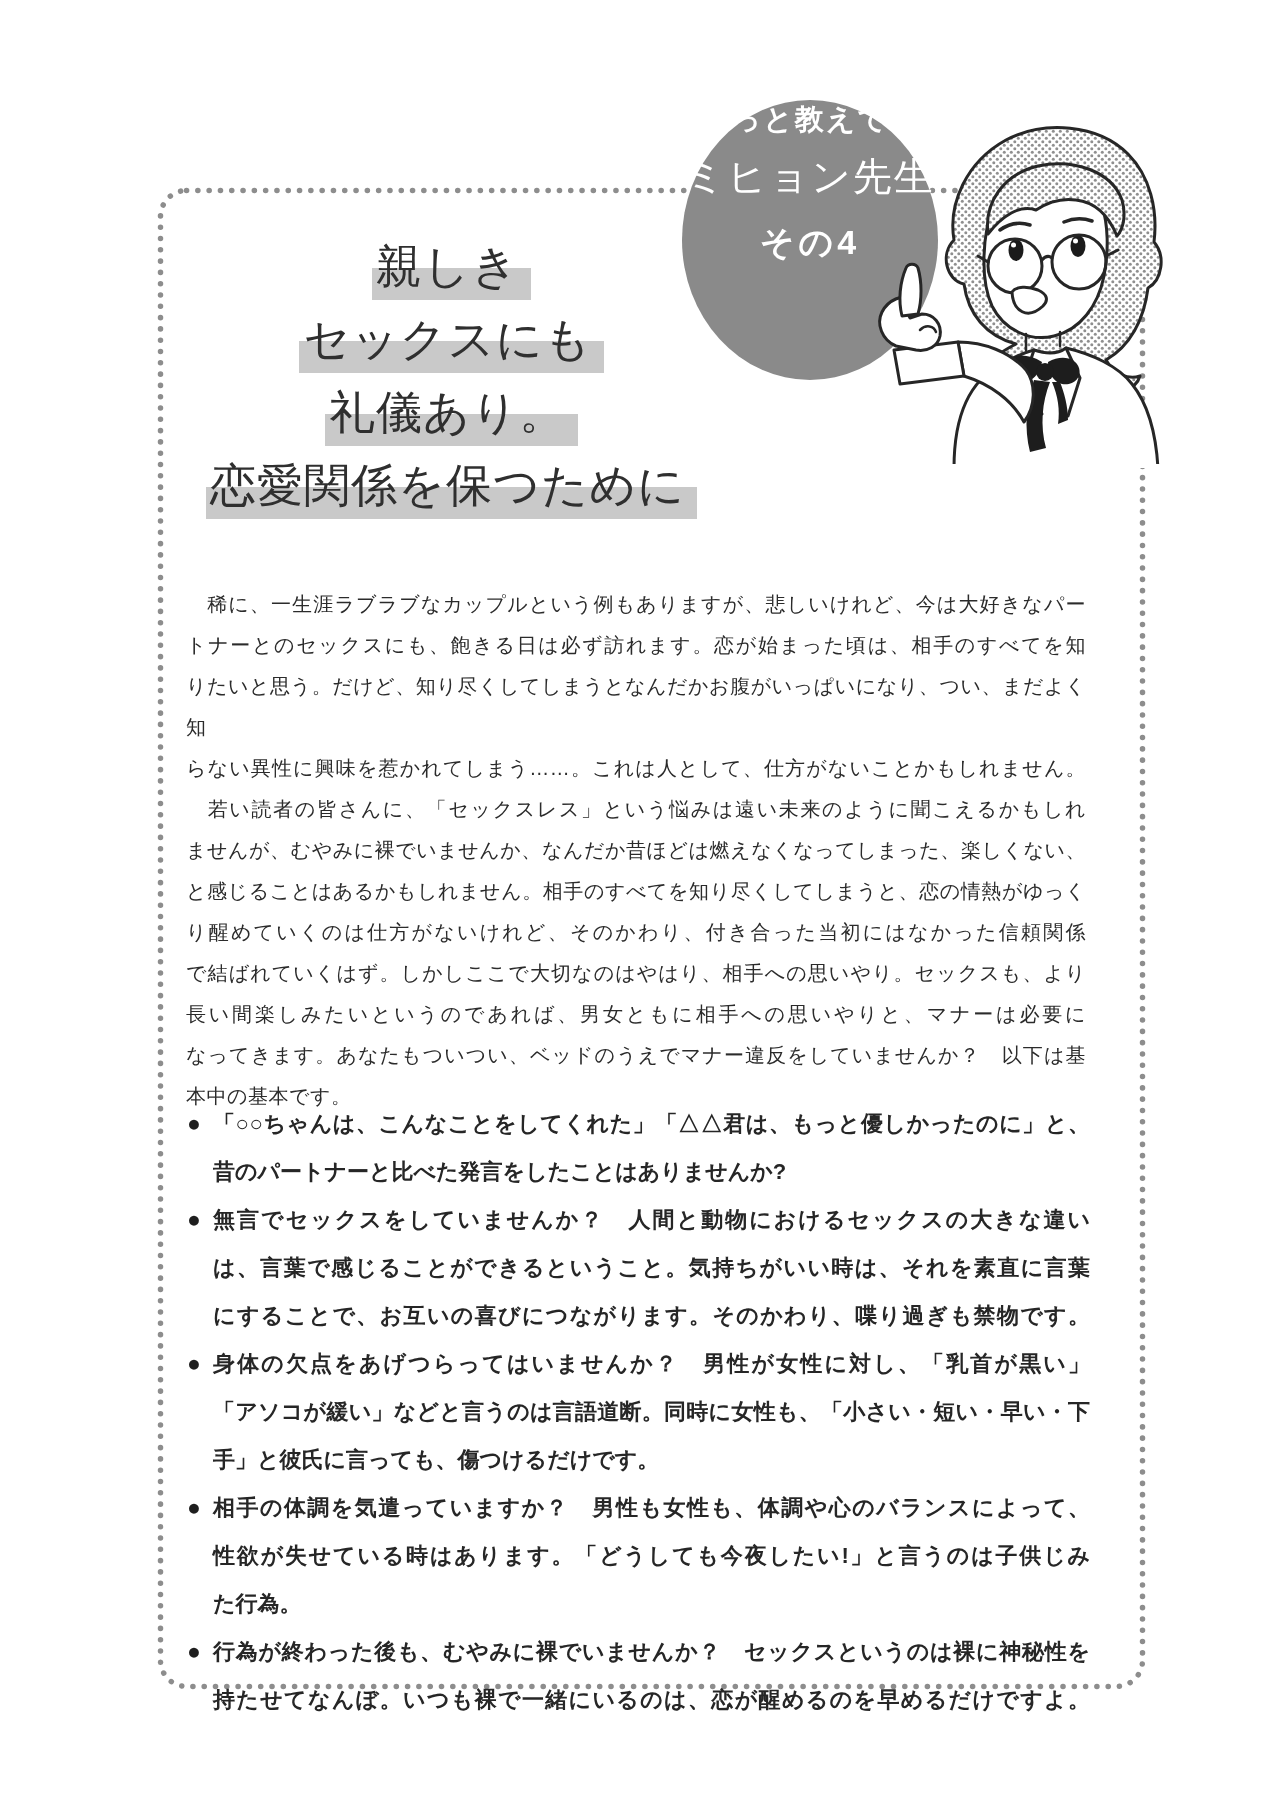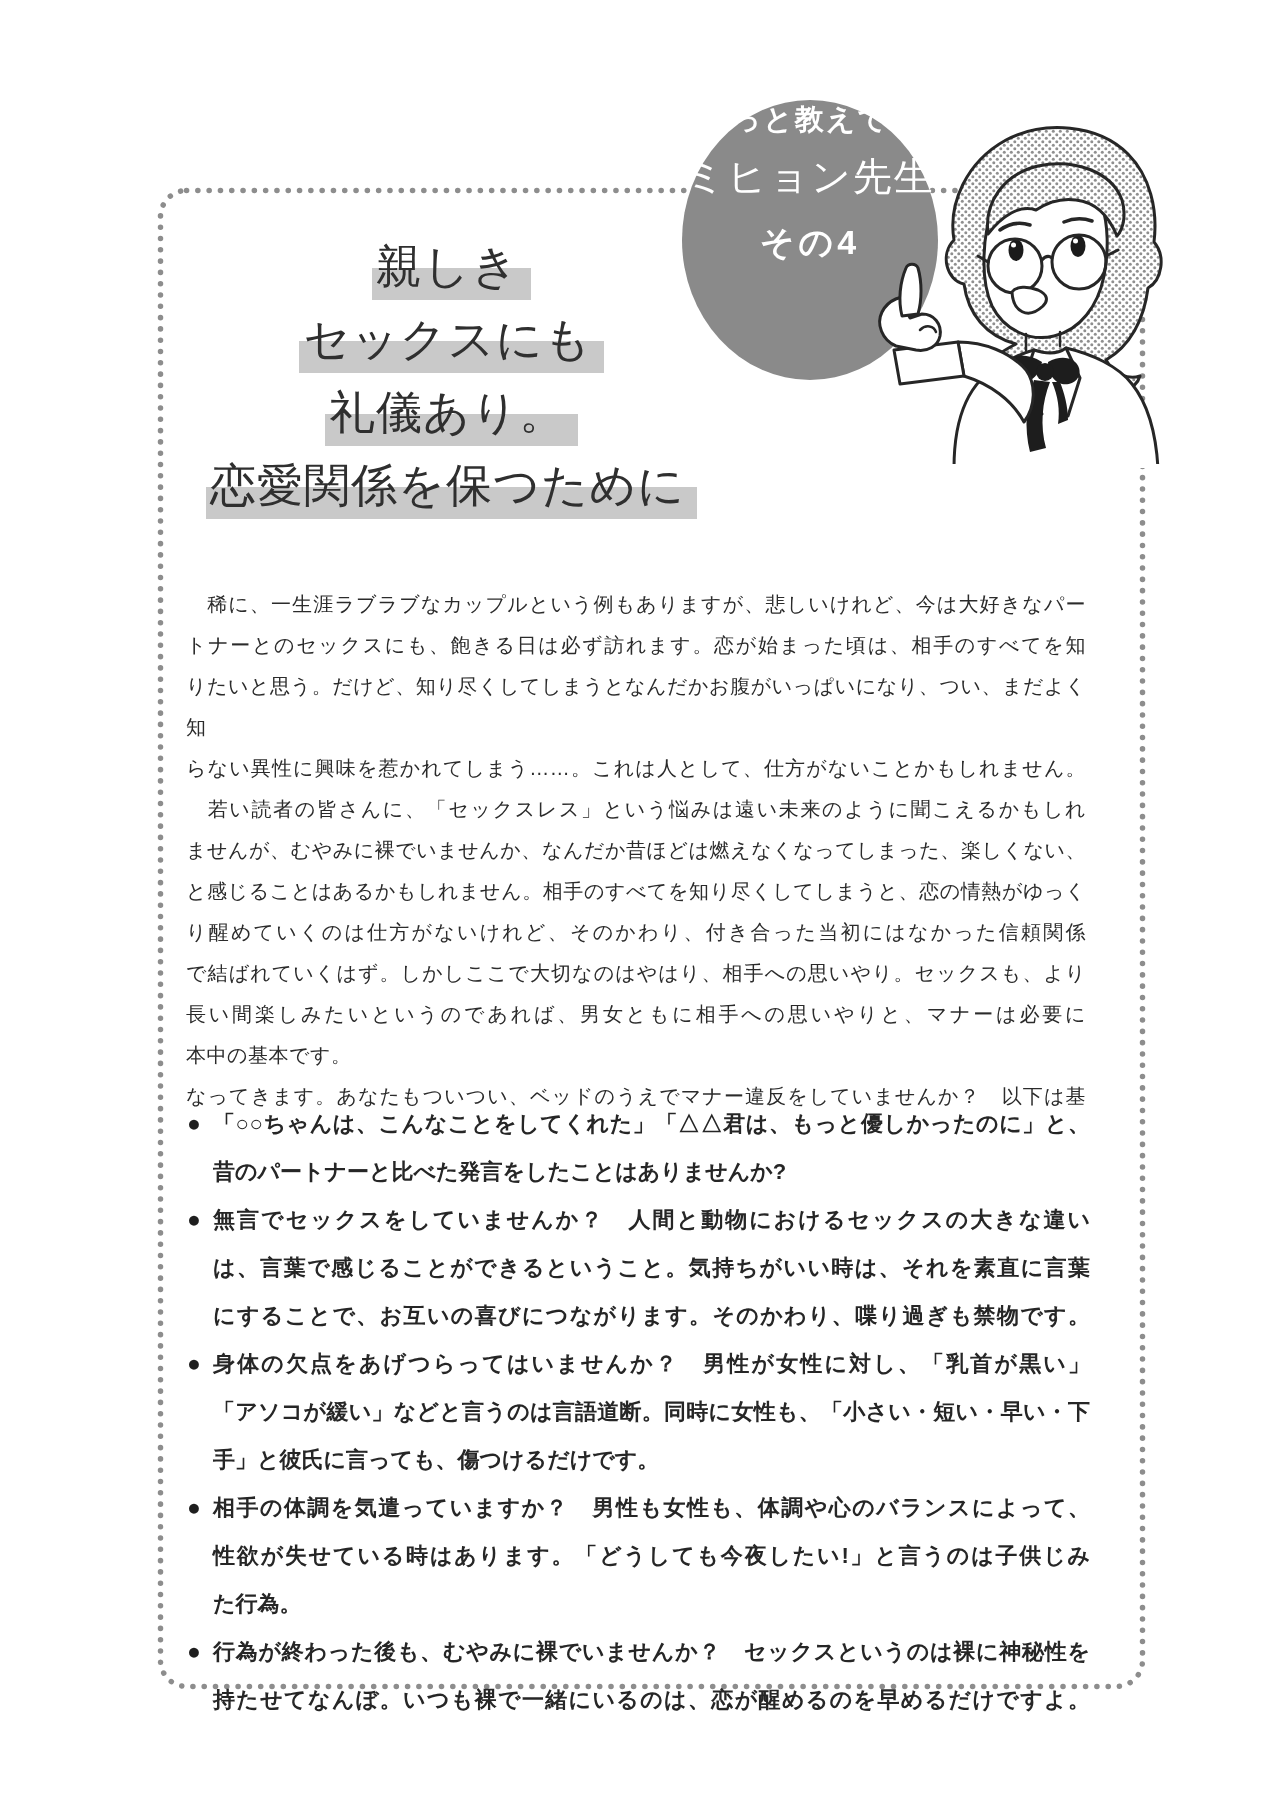--- a/index.html
+++ b/index.html
@@ -141,22 +141,22 @@
       <div class="line">　稀に、一生涯ラブラブなカップルという例もありますが、悲しいけれど、今は大好きなパー</div>
       <div class="line">トナーとのセックスにも、飽きる日は必ず訪れます。恋が始まった頃は、相手のすべてを知</div>
       <div class="line">りたいと思う。だけど、知り尽くしてしまうとなんだかお腹がいっぱいになり、つい、まだよく知</div>
       <div class="line">らない異性に興味を惹かれてしまう……。これは人として、仕方がないことかもしれません。</div>
       <div class="line">　若い読者の皆さんに、「セックスレス」という悩みは遠い未来のように聞こえるかもしれ</div>
       <div class="line">ませんが、むやみに裸でいませんか、なんだか昔ほどは燃えなくなってしまった、楽しくない、</div>
       <div class="line">と感じることはあるかもしれません。相手のすべてを知り尽くしてしまうと、恋の情熱がゆっく</div>
       <div class="line">り醒めていくのは仕方がないけれど、そのかわり、付き合った当初にはなかった信頼関係</div>
       <div class="line">で結ばれていくはず。しかしここで大切なのはやはり、相手への思いやり。セックスも、より</div>
       <div class="line">長い間楽しみたいというのであれば、男女ともに相手への思いやりと、マナーは必要に</div>
+      <div class="line">なってきます。あなたもついつい、ベッドのうえでマナー違反をしていませんか？　以下は基</div>
       <div class="line noj">本中の基本です。</div>
-      <div class="line">なってきます。あなたもついつい、ベッドのうえでマナー違反をしていませんか？　以下は基</div>
     </div>
 
   <ul class="bullets">
       <li>
         <span class="marker">●</span>
         <div class="bline">「○○ちゃんは、こんなことをしてくれた」「△△君は、もっと優しかったのに」と、</div>
         <div class="bline noj">昔のパートナーと比べた発言をしたことはありませんか?</div>
       </li>
       <li>
         <span class="marker">●</span>

